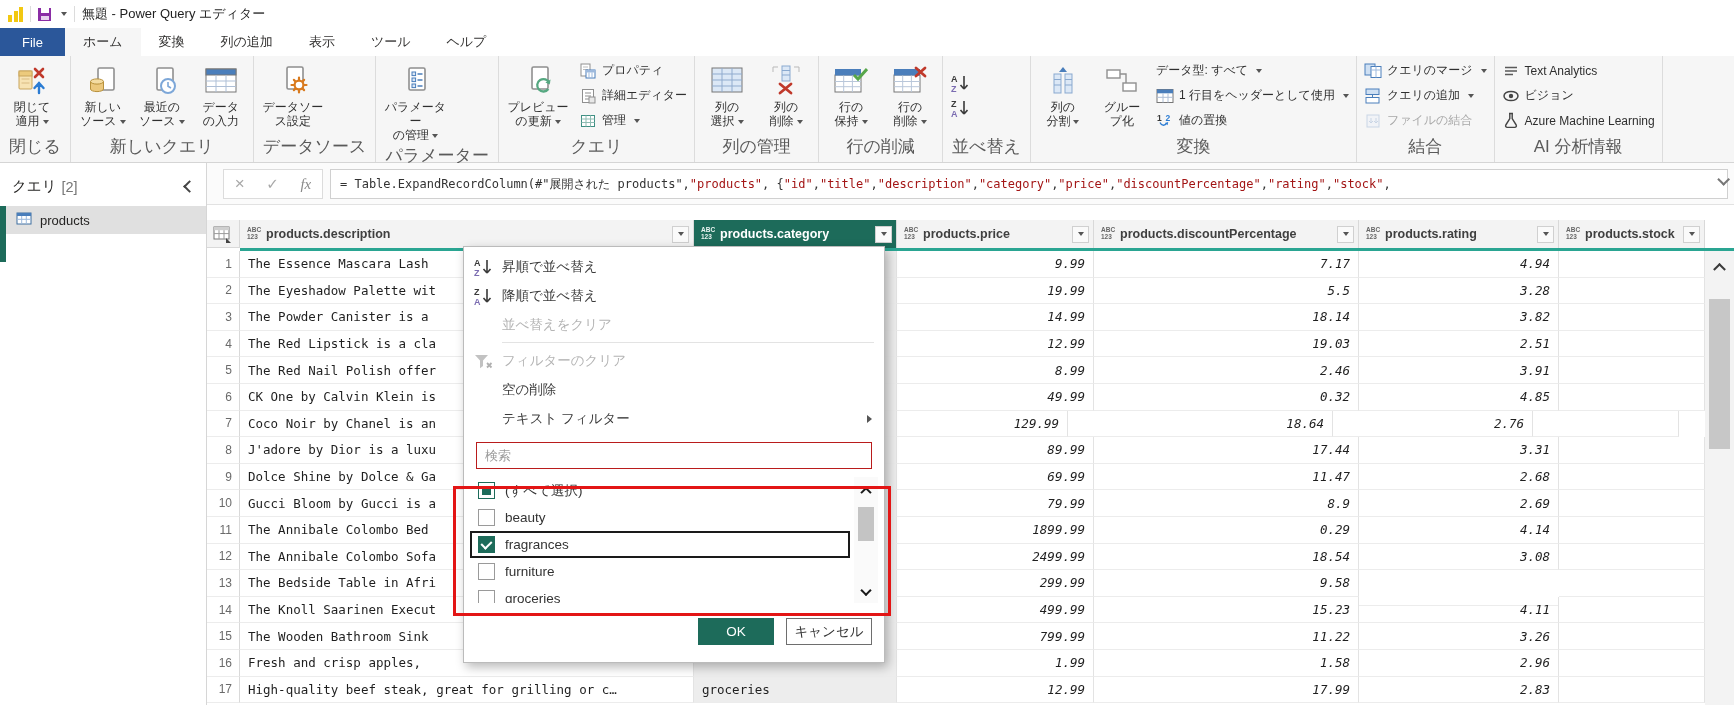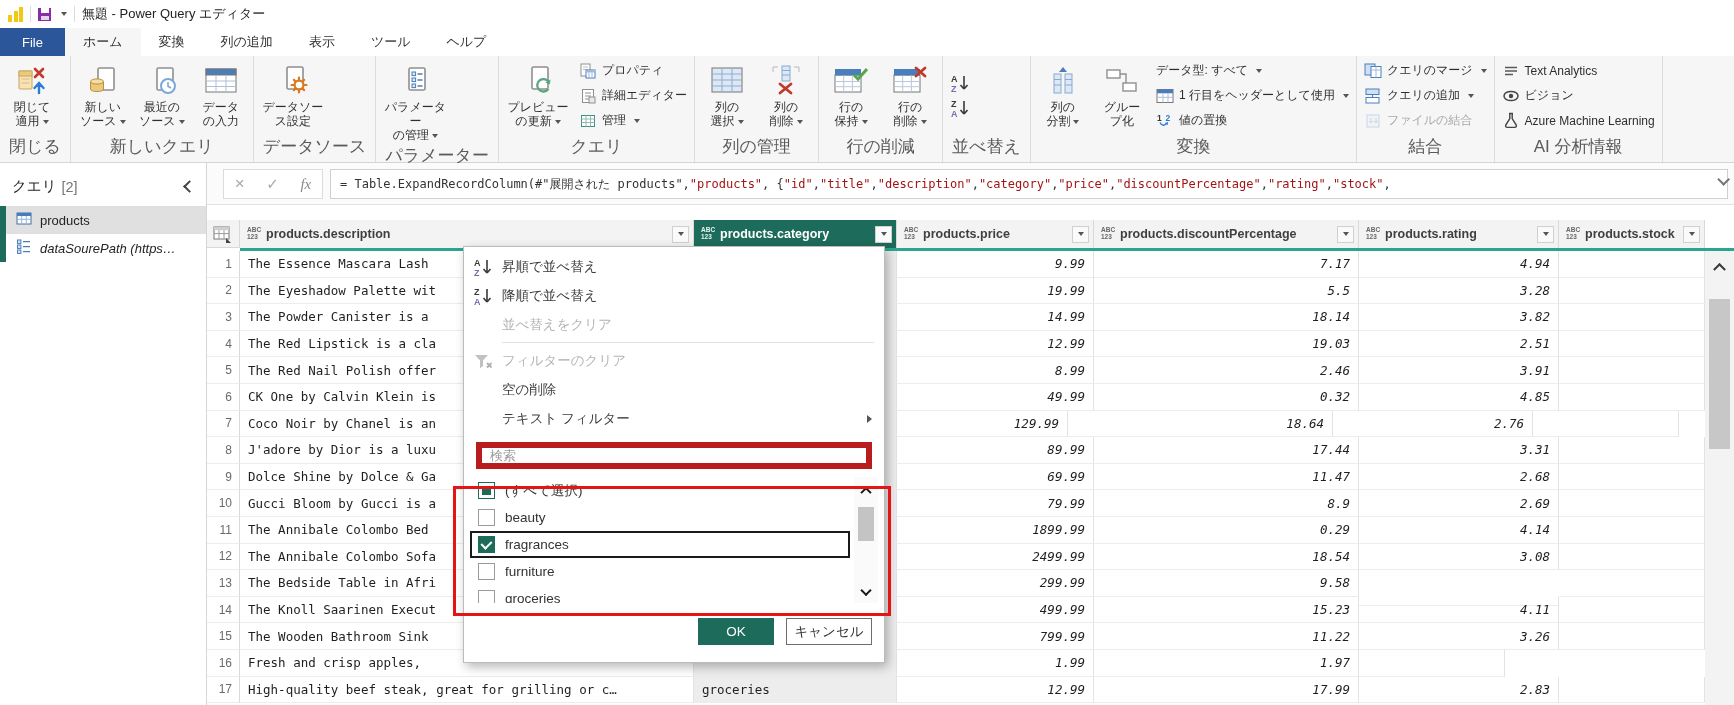--- a/index.html
+++ b/index.html
@@ -79,21 +79,21 @@
   .vscroll .up i { width:9px; height:9px; border-left:2.5px solid #3a3a3a; border-top:2.5px solid #3a3a3a; transform:rotate(45deg) translate(2px,2px); }
   .vscroll .thumb { position:absolute; top:48px; left:4px; right:4px; height:150px; background:#c7c7c7; }
 
   
   .fmenu { position:absolute; left:463px; top:246px; width:422px; height:417px; background:#fff; border:1px solid #bbb; box-shadow:3px 4px 10px rgba(0,0,0,.28); z-index:50; padding-top:5px; }
   .mitem { height:29px; display:flex; align-items:center; font-size:13.5px; color:#3b3b3b; }
   .mitem .micon { width:38px; display:flex; justify-content:center; align-items:center; }
   .mitem.disabled { color:#b4b4b4; }
   .mitem .subarrow { margin-left:auto; margin-right:12px; width:0; height:0; border-top:4.5px solid transparent; border-bottom:4.5px solid transparent; border-left:5.5px solid #555; }
   .msep { height:1px; background:#e3e3e3; margin:3px 10px 3px 38px; }
-  .msearch { display:block; margin:9px 28px 8px 12px; width:396px; height:27px; border:6px solid #b91c1c; font-size:13px; padding:0 8px; color:#333; font-family:inherit; }
+  .msearch { display:block; margin:9px 28px 8px 12px; width:396px; height:27px; border:1px solid #b91c1c; font-size:13px; padding:0 8px; color:#333; font-family:inherit; }
   .msearch::placeholder { color:#9a9a9a; }
   .cb-list { position:relative; margin:8px 6px 0 6px; height:126px; overflow:hidden; }
   .cb-row { height:27px; display:flex; align-items:center; padding-left:8px; margin-right:28px; font-size:13.5px; color:#333; }
   .cb-row.focused { outline:2px solid #1a1a1a; outline-offset:-2px; }
   .cb { width:17px; height:17px; border:1px solid #9a9a9a; background:#fff; margin-right:10px; display:flex; align-items:center; justify-content:center; flex:none; }
   .cb.checked { background:#1d6b5a; border-color:#1d6b5a; }
   .cb.checked:after { content:""; width:8px; height:4.5px; border-left:2px solid #fff; border-bottom:2px solid #fff; transform:rotate(-45deg) translate(0,-1px); }
   .cb.ind { border-color:#1d6b5a; }
   .cb.ind:after { content:""; width:9px; height:9px; background:#1d6b5a; }
   .cb-scroll { position:absolute; right:0; top:0; bottom:0; width:24px; background:#fafafa; }
@@ -528,31 +528,20 @@
   <div class="sb-items" id="sb-items">
       <div class="sb-accent"></div>
       <div class="sb-item selected">
         <span><svg width="16" height="16">
             <rect x="1" y="2" width="14" height="11" fill="#fff" stroke="#3f6f9f"></rect>
             <rect x="1" y="2" width="14" height="3" fill="#4a7ebb"></rect>
             <path d="M1 8.3h14M5.7 5v8M10.3 5v8" stroke="#9db9dd"></path>
           </svg></span>
         <span>products</span>
       </div>
-      <div class="sb-item italic">
-        <span><svg width="16" height="17">
-            <g stroke="#4a7ebb" fill="#dbe7f5">
-              <rect x="1.5" y="2" width="3.4" height="3.4"></rect>
-              <rect x="1.5" y="7" width="3.4" height="3.4"></rect>
-              <rect x="1.5" y="12" width="3.4" height="3.4"></rect>
-            </g>
-            <path d="M7 3.7h7M7 8.7h7M7 13.7h7" stroke="#4a7ebb" stroke-width="1.2"></path>
-          </svg></span>
-        <span>dataSourePath (https…</span>
-      </div>
     </div>
 </div>
 
 <div class="grid">
   <div class="ghead" id="ghead">
       <div class="gcorner">
         <svg width="20" height="18">
           <rect x="1" y="2" width="15" height="12" fill="#fff" stroke="#767676"></rect>
           <rect x="1" y="2" width="15" height="3.2" fill="#cfcfcf"></rect>
           <path d="M1 8.6h15M6 5.2v8.8M11 5.2v8.8" stroke="#9a9a9a"></path>
@@ -743,21 +732,22 @@
         <div class="gcell num" style="width: 197px;">799.99</div>
         <div class="gcell num" style="width: 265px;">11.22</div>
         <div class="gcell num" style="width: 200px;">3.26</div>
         <div class="gcell" style="width: 146px;"></div>
       </div>
       <div class="grow">
         <div class="gnum">16</div>
         <div class="gcell" style="width: 454px;">Fresh and crisp apples,</div>
         <div class="gcell catcol" style="width: 203px;"></div>
         <div class="gcell num" style="width: 197px;">1.99</div>
-        <div class="gcell num" style="width: 265px;">1.97</div>
+        <div class="gcell num" style="width: 265px;">1.58</div>
+        <div class="gcell num" style="width: 200px;">2.96</div>
         <div class="gcell" style="width: 146px;"></div>
       </div>
       <div class="grow">
         <div class="gnum">17</div>
         <div class="gcell" style="width: 454px;">High-quality beef steak, great for grilling or c…</div>
         <div class="gcell catcol" style="width: 203px;">groceries</div>
         <div class="gcell num" style="width: 197px;">12.99</div>
         <div class="gcell num" style="width: 265px;">17.99</div>
         <div class="gcell num" style="width: 200px;">2.83</div>
         <div class="gcell" style="width: 146px;"></div>

